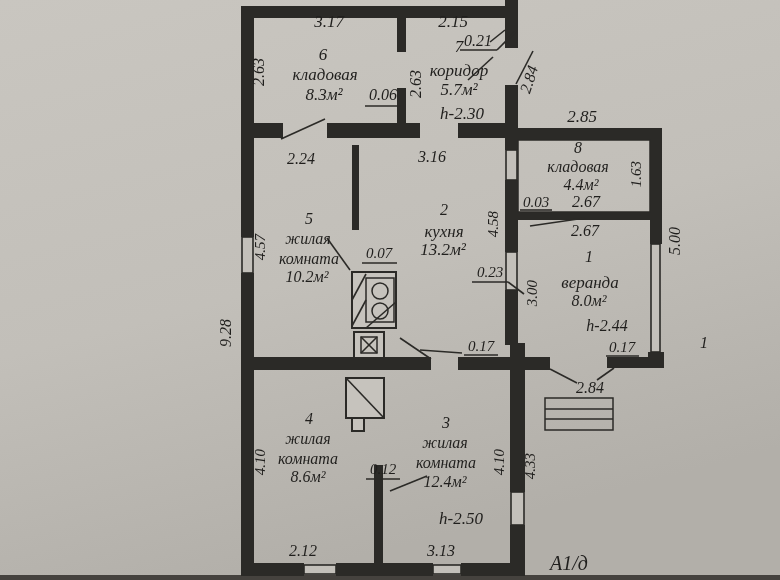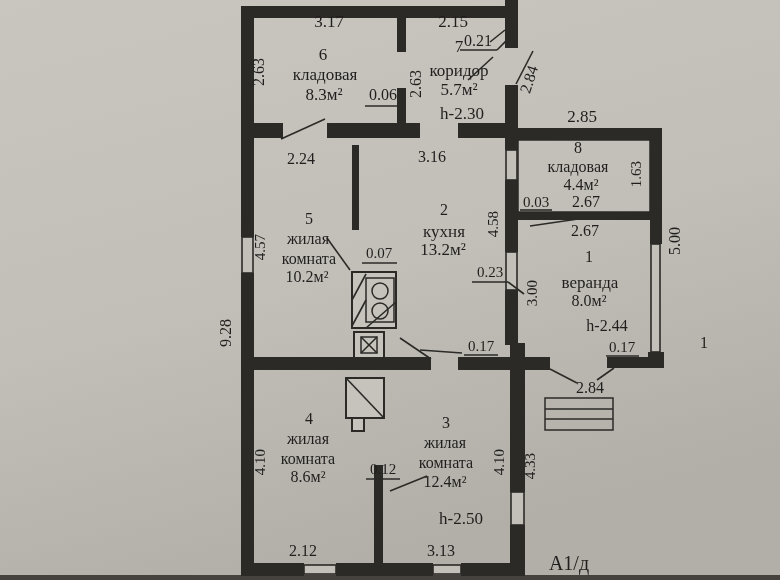--- a/index.html
+++ b/index.html
@@ -1,17 +1,17 @@
 <!DOCTYPE html>
 <html><head>
 <meta charset="utf-8">
 <style>
   html,body{margin:0;padding:0;}
   body{width:780px;height:580px;overflow:hidden;background:#b9b6b0;}
-  .page{position:relative;width:780px;height:580px;}
+  .page{position:relative;width:780px;height:580px;font-style:italic;}
   svg{display:block;}
   text{font-family:"Liberation Serif","DejaVu Serif",serif;fill:#201f1d;}
   .walls rect{fill:#2b2a27;}
   .thinline{stroke:#2b2a27;stroke-width:1.6;fill:none;}
   .win{fill:#c3c0ba;stroke:#2b2a27;stroke-width:1.6;}
   .furn{fill:#c6c3bd;stroke:#2b2a27;stroke-width:2;}
   .furn-thin{fill:none;stroke:#2b2a27;stroke-width:1.5;}
 </style>
 </head>
 <body>

